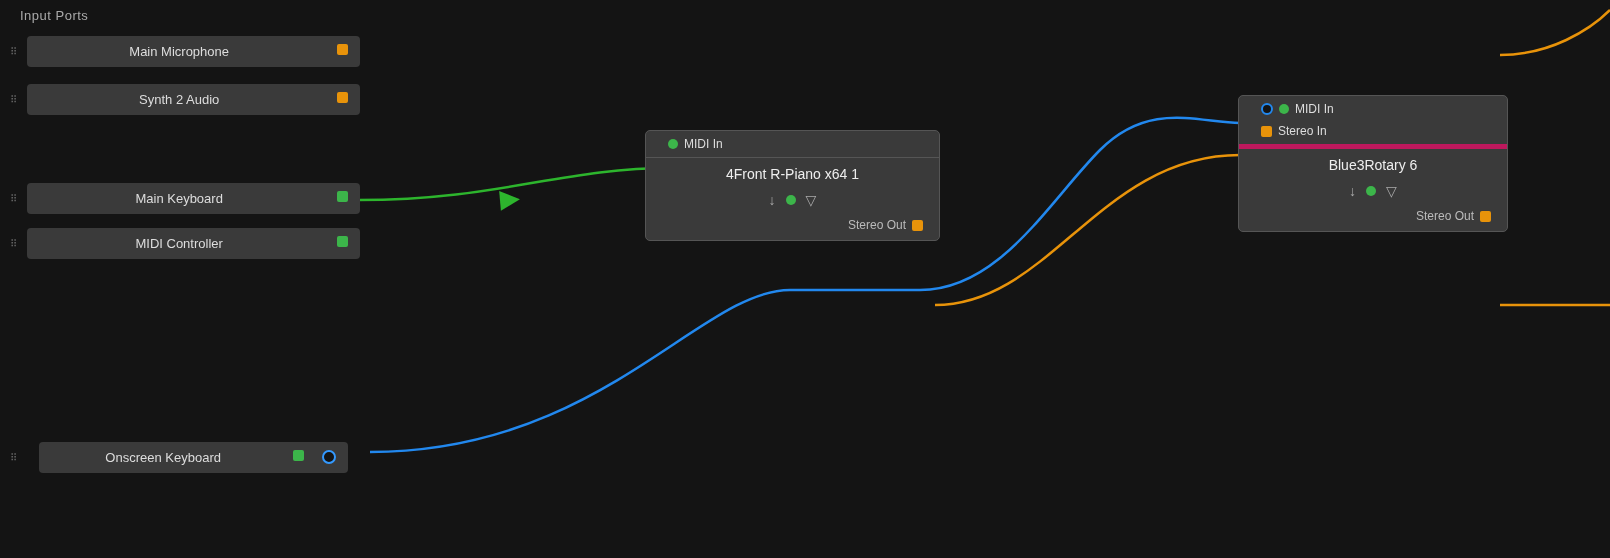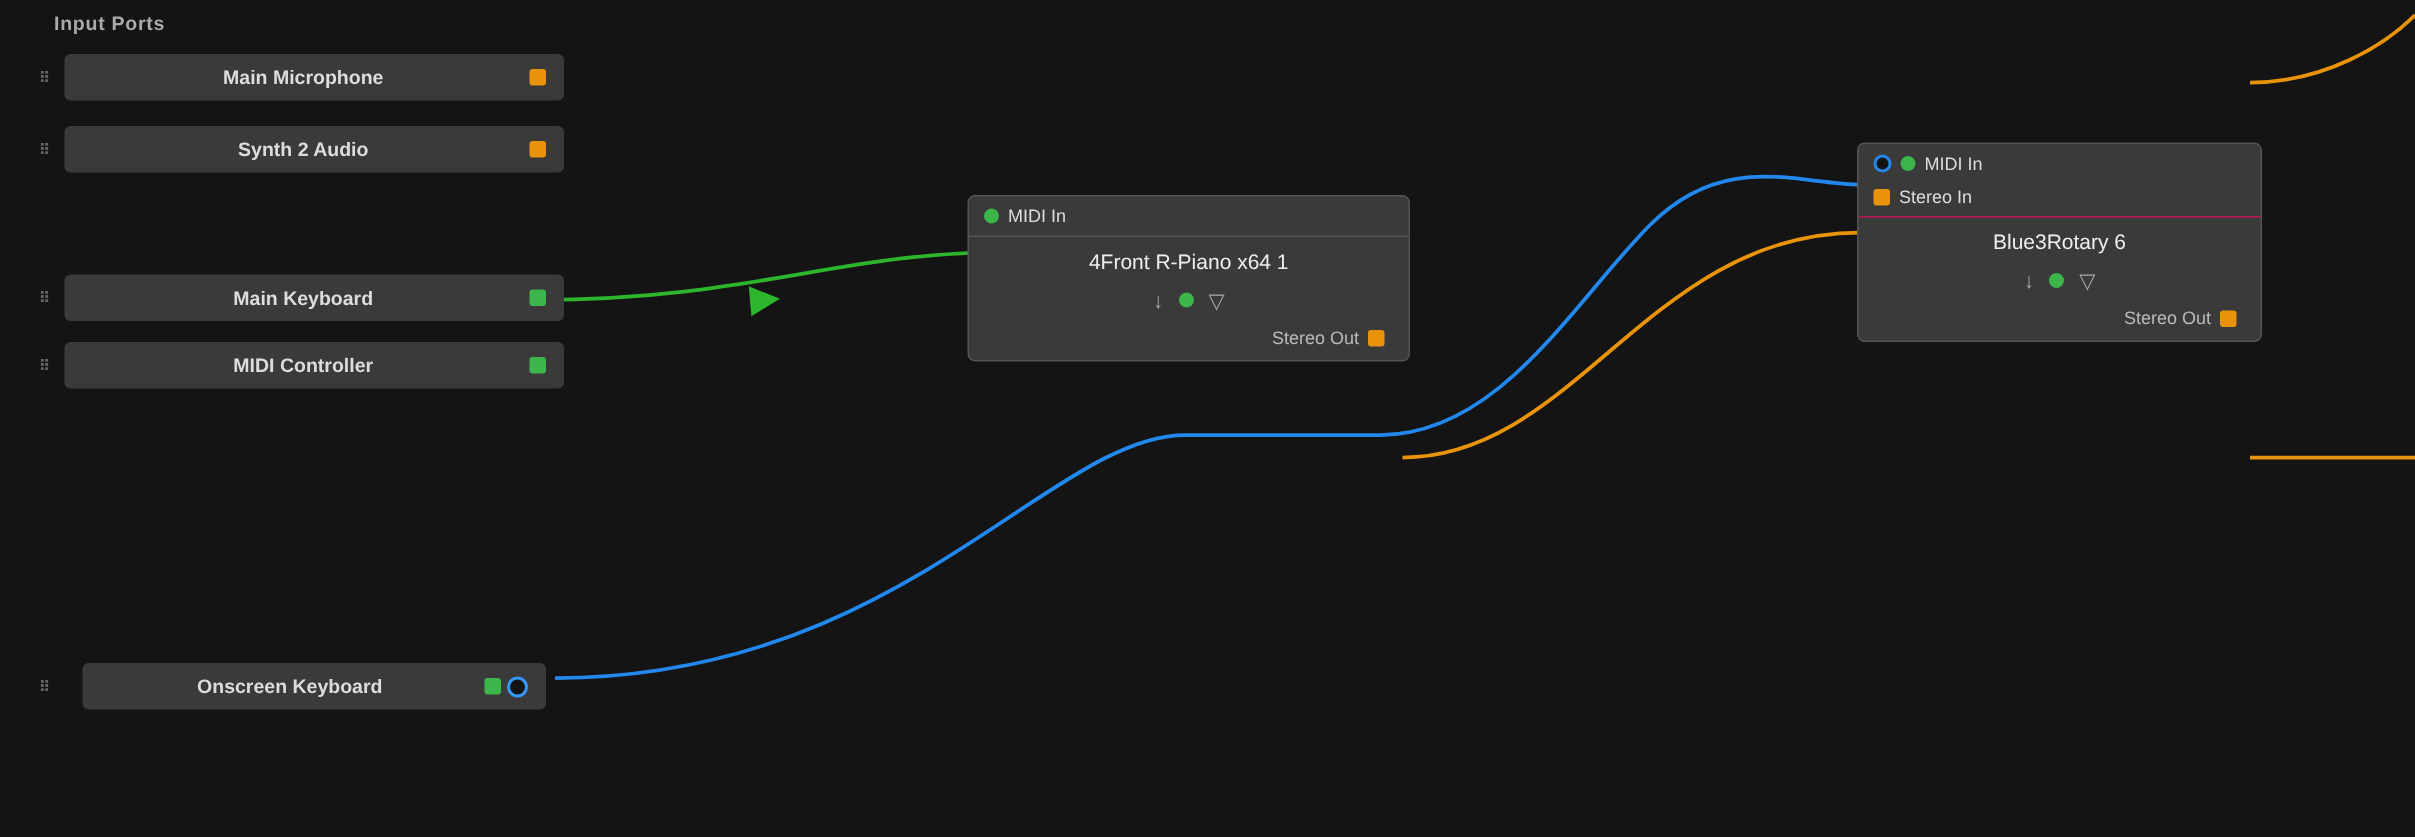--- a/index.html
+++ b/index.html
@@ -8,43 +8,41 @@
       height: 558px;
       background: #141414;
       overflow: hidden;
       font-family: 'Segoe UI', Arial, sans-serif;
       position: relative;
     }
 
     
     .input-ports-panel {
       position: absolute;
-      left: 16px;
+      left: 0;
       top: 0;
       width: 370px;
       height: 558px;
-      font-weight: bold;
     }
 
     .panel-title {
       color: #aaa;
       font-size: 13px;
       padding: 8px 20px 10px 20px;
       letter-spacing: 0.5px;
     }
 
     .port-item {
       display: flex;
-      align-items: center;
       margin: 4px 10px;
       background: #3a3a3a;
       border-radius: 4px;
       padding: 8px 12px;
       position: relative;
-      gap: 4px;
+      gap: 18px;
     }
 
     .port-drag-handle {
       color: #666;
       font-size: 10px;
       margin-right: 4px;
     }
 
     .port-label {
       color: #ddd;
@@ -66,21 +64,21 @@
     
     .node-box {
       position: absolute;
       background: #3a3a3a;
       border-radius: 5px;
       border: 1px solid #555;
       min-width: 160px;
     }
 
     .node-header {
-      padding: 6px 10px;
+      padding: 6px 22px;
       font-size: 12px;
       color: #ddd;
       display: flex;
       align-items: center;
       gap: 6px;
       border-bottom: 1px solid #555;
     }
 
     .node-title {
       color: #eee;
@@ -226,21 +224,21 @@
 </div>
 
 <div class="node-box" style="position:absolute; top:95px; left:1238px; width:270px;">
 
   <div class="node-header" style="border-bottom:none; padding-bottom:2px;">
     <span class="port-connector-inner" style="width:12px;height:12px;border:2px solid #2288ee;background:#141414;border-radius:50%;display:inline-block;"></span>
     <span class="status-dot-green"></span>
     <span>MIDI In</span>
   </div>
 
-  <div class="node-header" style="border-bottom:1px solid #be185d;">
+  <div class="node-header" style="border-bottom:5px solid #be185d;">
     <span class="port-dot dot-orange"></span>
     <span>Stereo In</span>
   </div>
 
   <div class="node-title">Blue3Rotary 6</div>
 
   <div class="node-controls">
     <span class="ctrl-icon">↓</span>
     <span class="status-dot-green"></span>
     <span class="ctrl-icon">▽</span>

